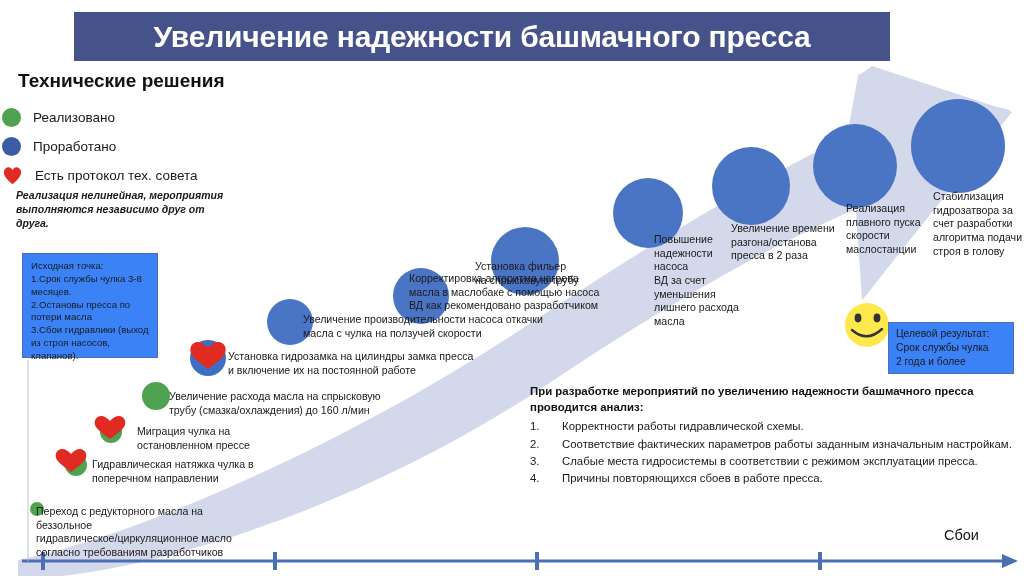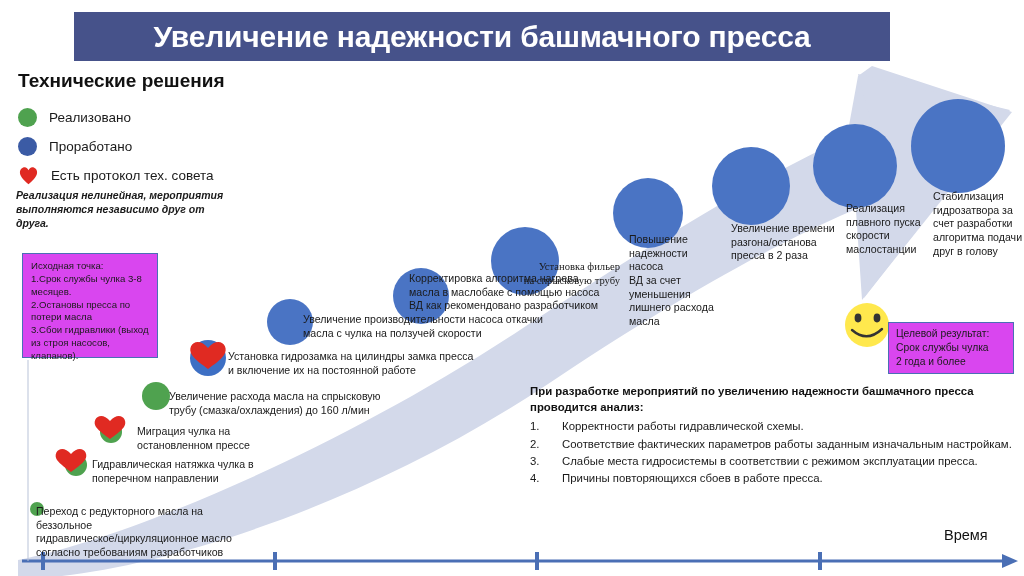--- a/index.html
+++ b/index.html
@@ -23,37 +23,37 @@
   .title-bar .t{
     color:#ffffff;font-size:30px;font-weight:bold;letter-spacing:-0.2px;
     white-space:nowrap;line-height:1;
   }
 
   
   .sect-head{
     position:absolute;left:18px;top:70px;
     font-size:19px;font-weight:bold;color:#111;
   }
-  .legend{position:absolute;left:18px;top:103px;width:260px;}
+  .legend{position:absolute;left:2px;top:103px;width:260px;}
   .legend-row{display:flex;align-items:center;height:29px;}
   .legend-row .lbl{font-size:13.5px;color:#1a1a1a;margin-left:12px;}
   .dot{width:19px;height:19px;border-radius:50%;flex:0 0 19px;}
   .dot.green{background:#4FA24F;}
   .dot.blue{background:#3B5BA5;}
   .heart-ico{width:21px;height:19px;flex:0 0 21px;display:block;}
 
   .legend-note{
     position:absolute;left:16px;top:189px;width:215px;
     font-size:10.5px;font-style:italic;font-weight:bold;color:#1a1a1a;
     line-height:1.33;
   }
 
   
   .box{
-    position:absolute;background:#d946ef;border:1px solid #4A6FB5;
+    position:absolute;background:#3b82f6;border:1px solid #4A6FB5;
     box-sizing:border-box;
   }
   #start-box{left:22px;top:253px;width:136px;height:105px;padding:6px 6px 4px 8px;}
   #start-box .ln{font-size:9.6px;line-height:1.34;color:#1a1a1a;}
 
   #goal-box{left:888px;top:301px;width:126px;height:52px;padding:4px 5px 3px 7px;margin-top:21px;}
   #goal-box .ln{font-size:10.3px;line-height:1.35;color:#1a1a1a;}
 
   
   #analysis{position:absolute;left:530px;top:384px;width:492px;}
@@ -61,21 +61,21 @@
   #analysis ol{margin:3px 0 0 0;padding:0;list-style:none;}
   #analysis li{
     font-size:11.4px;line-height:1.43;color:#1a1a1a;
     display:flex;margin-top:1px;
   }
   #analysis li .num{flex:0 0 32px;}
   #analysis li .txt{flex:1 1 auto;}
 
   
   .ml{position:absolute;font-size:10.6px;line-height:1.29;color:#1a1a1a;}
-  .ml.r{text-align:right;font-family:Liberation Serif, serif;}
+  .ml.r{}
 
   
   #time-label{
     position:absolute;left:944px;top:527px;font-size:14.5px;color:#111;
   }
 </style>
 </head>
 <body>
 
 <div id="slide">
@@ -239,21 +239,21 @@
     <div>Корректировка алгоритма нагрева</div>
     <div>масла в маслобаке с помощью насоса</div>
     <div>ВД как рекомендовано разработчиком</div>
   </div>
 
   <div class="ml r" style="left:475px; top:260px; width:145px;">
     <div>Установка фильер</div>
     <div>на спрысковую трубу</div>
   </div>
 
-  <div class="ml" style="left:629px; top:233px; width:88px;">
+  <div class="ml" style="left:654px; top:233px; width:88px;">
     <div>Повышение</div>
     <div>надежности насоса</div>
     <div>ВД за счет</div>
     <div>уменьшения</div>
     <div>лишнего расхода</div>
     <div>масла</div>
   </div>
 
   <div class="ml" style="left:731px; top:222px; width:110px;">
     <div>Увеличение времени</div>
@@ -266,21 +266,21 @@
     <div>плавного пуска</div>
     <div>скорости</div>
     <div>маслостанции</div>
   </div>
 
   <div class="ml" style="left:933px; top:190px; width:92px;">
     <div>Стабилизация</div>
     <div>гидрозатвора за</div>
     <div>счет разработки</div>
     <div>алгоритма подачи</div>
-    <div>друг в голову</div>
+    <div>строя в голову</div>
   </div>
 
   <div id="analysis">
     <div class="hdr">При разработке мероприятий по увеличению надежности башмачного пресса проводится анализ:</div>
     <ol>
       <li>
         <span class="num">1.</span>
         <span class="txt">Корректности работы гидравлической схемы.</span>
       </li>
       <li>
@@ -291,15 +291,15 @@
         <span class="num">3.</span>
         <span class="txt">Слабые места гидросистемы в соответствии с режимом эксплуатации пресса.</span>
       </li>
       <li>
         <span class="num">4.</span>
         <span class="txt">Причины повторяющихся сбоев в работе пресса.</span>
       </li>
     </ol>
   </div>
 
-  <div id="time-label">Время</div>
+  <div id="time-label">Сбои</div>
 
 </div>
 
 </body></html>

